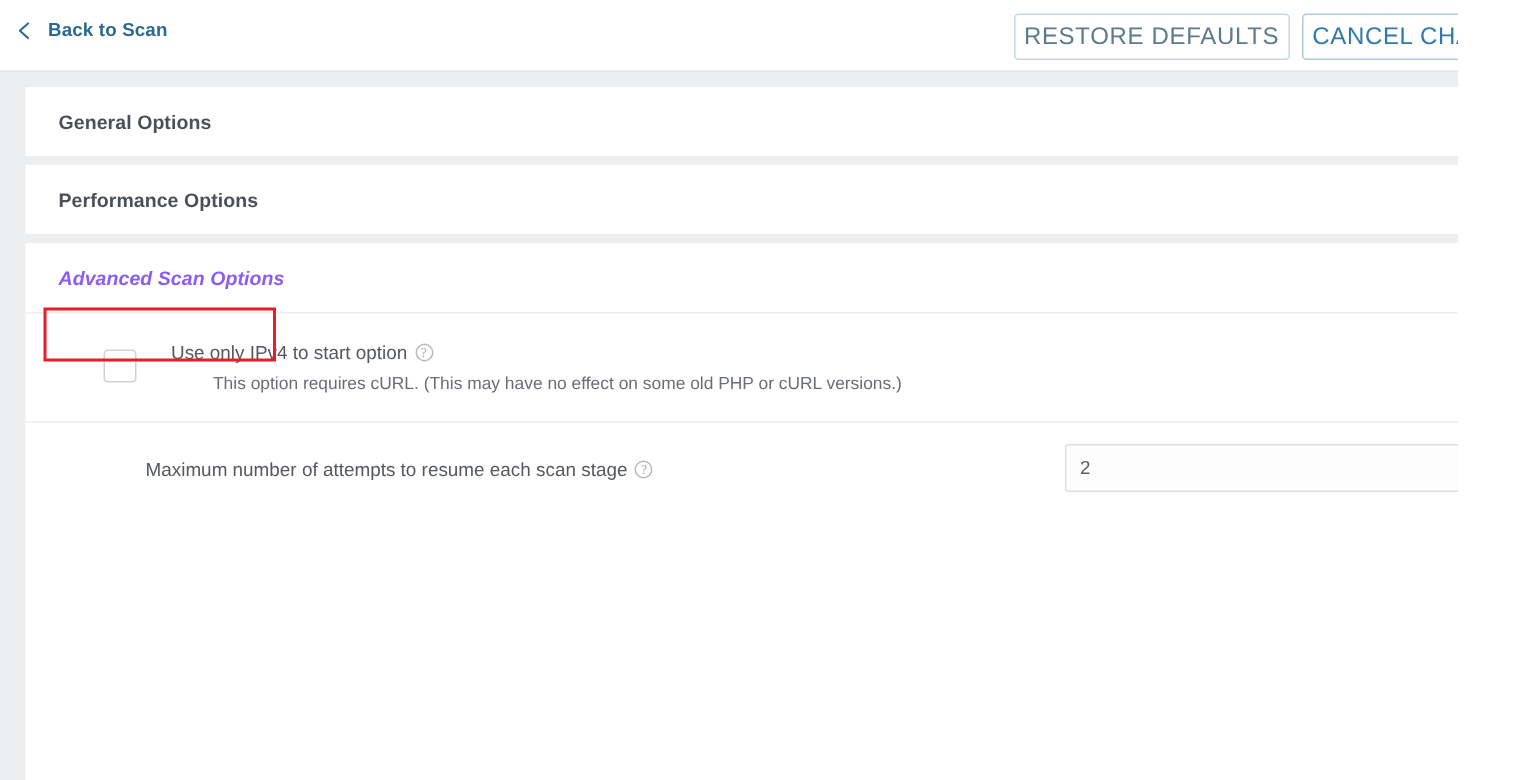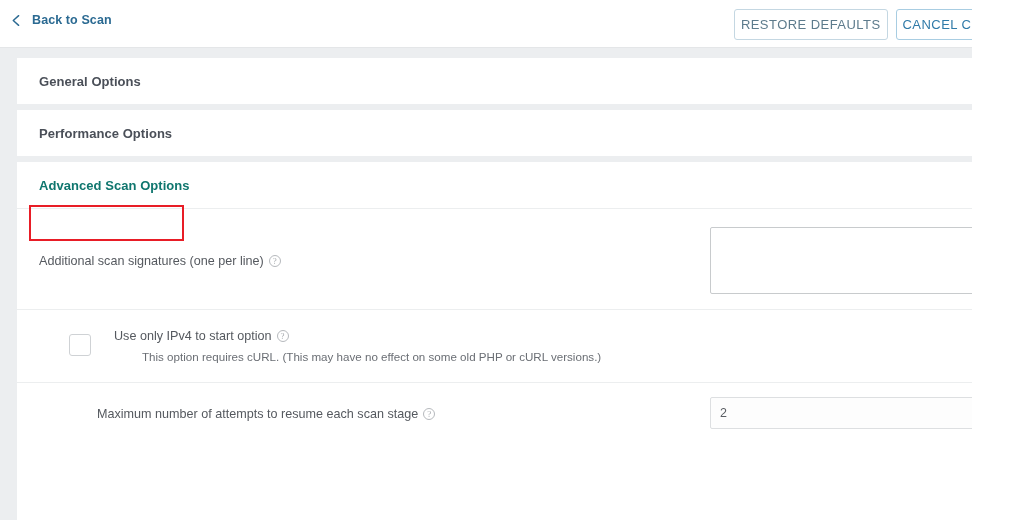--- a/index.html
+++ b/index.html
@@ -63,21 +63,21 @@
     top: 9px;
     display: flex;
     gap: 8px;
   }
   .btn {
     height: 31px;
     line-height: 29px;
     padding: 0 6px;
     border-radius: 3px;
     box-sizing: border-box;
-    font-size: 13px;
+    font-size: 16px;
     letter-spacing: 0.45px;
     background: #ffffff;
     cursor: pointer;
     white-space: nowrap;
     user-select: none;
   }
   .btn-restore {
     border: 1px solid #c4d7e2;
     color: #5d7b8c;
   }
@@ -112,21 +112,21 @@
     user-select: none;
   }
   .acc-title {
     position: absolute;
     left: 22px;
     font-size: 13px;
     font-weight: bold;
     letter-spacing: 0.05px;
   }
   .acc-title.collapsed { color: #4a4f58; }
-  .acc-title.expanded  { color: #0f766e; }
+  .acc-title.expanded  { color: #8b5cf6; font-style: italic; }
 
   .tri {
     position: absolute;
     right: 23px;
     width: 0; height: 0;
   }
   .tri-right {
     border-top: 5.5px solid transparent;
     border-bottom: 5.5px solid transparent;
     border-left: 7px solid #7d8288;
@@ -322,26 +322,20 @@
     <div class="card" id="card-advanced">
 
       <div class="acc-header" style="height:46px">
         <span class="acc-title expanded">Advanced Scan Options</span>
         <span class="tri tri-down"></span>
       </div>
 
       <div class="rows">
 
 
-        <div class="row" id="row-signature">
-          <div class="row-label" style="top:45px">
-            <span>Additional scan signatures (one per line)</span><span class="help">?</span>
-          </div>
-          <textarea class="ta" style="top: 18px;" placeholder=""></textarea>
-        </div>
 
         <div class="row" id="row-ipv4">
           <input type="checkbox" class="cbox" style="top: 24px;">
           <div class="cb-title" style="top:19px">
             <span>Use only IPv4 to start option</span><span class="help">?</span>
           </div>
           <div class="cb-sub" style="top:40px">This option requires cURL. (This may have no effect on some old PHP or cURL versions.)</div>
         </div>
 
         <div class="row" id="row-attempts">

